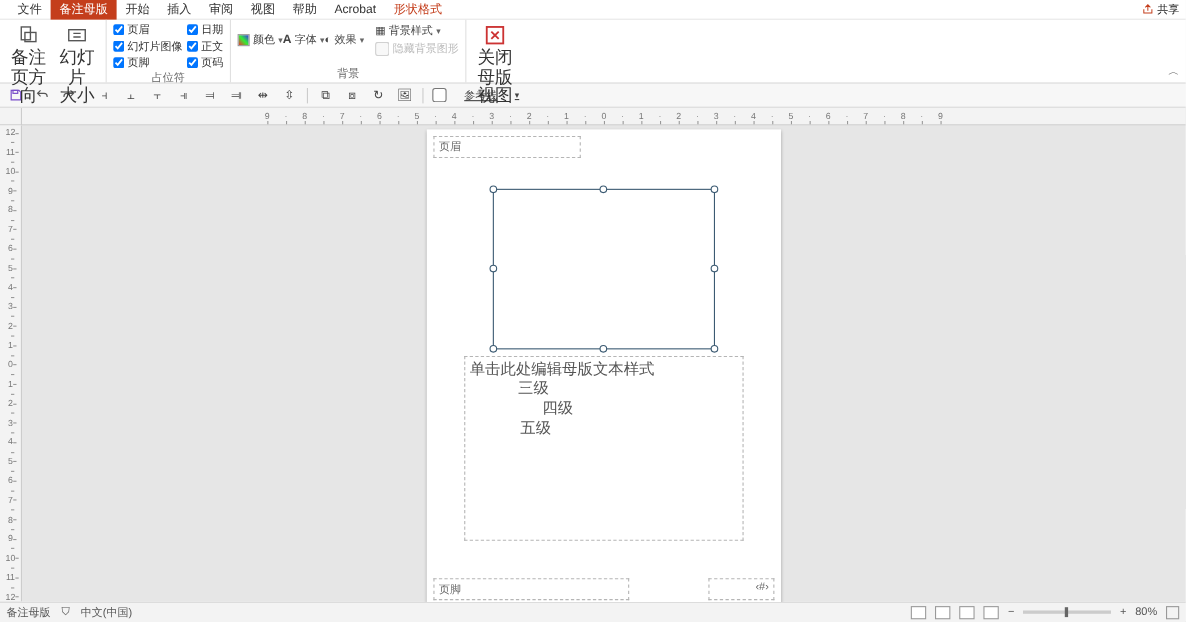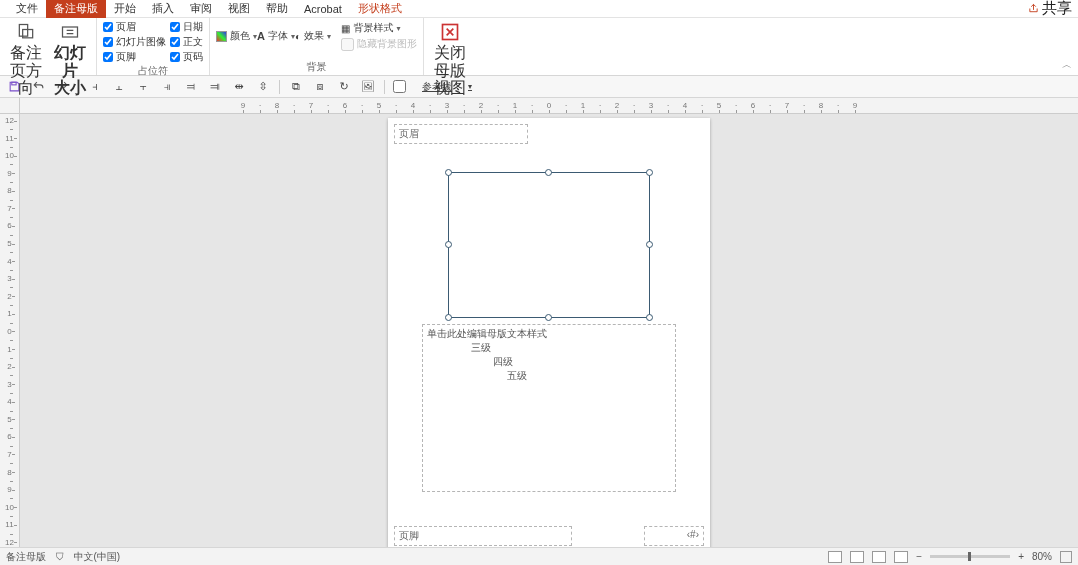--- a/index.html
+++ b/index.html
@@ -3,21 +3,21 @@
 <meta charset="utf-8">
 <style>
 * { margin:0; padding:0; box-sizing:border-box; font-family:"Microsoft YaHei","Segoe UI",sans-serif; }
 body { width:1078px; height:565px; background:#fff; overflow:hidden; font-size:11px; color:#333; position:relative; }
 
 
 .menubar { height:18px; display:flex; align-items:center; padding-left:8px; background:#fff; border-bottom:1px solid #e3e3e3;}
 .menubar .tab { padding:2px 8px; font-size:11px; cursor:pointer; }
 .menubar .tab.active { background:#C43E1C; color:#fff; }
 .menubar .tab.context { color:#C43E1C; }
-.share { margin-left:auto; margin-right:6px; color:#222; font-size:15px; display:flex; align-items:center; gap:3px;}
+.share { margin-left:auto; margin-right:6px; color:#222; font-size:10px; display:flex; align-items:center; gap:3px;}
 .share svg{ stroke:#C43E1C;}
 
 
 .ribbon { height:58px; background:#fff; border-bottom:1px solid #d6d6d6; display:flex; position:relative;}
 .group { border-right:1px solid #e0e0e0; display:flex; flex-direction:column; justify-content:space-between; padding:2px 6px 0 6px; height:100%; }
 .group-label { font-size:10px; color:#666; text-align:center; padding-bottom:1px;}
 .group-body { flex:1; display:flex; align-items:flex-start; gap:4px; }
 .bigbtn { display:flex; flex-direction:column; align-items:center; justify-content:flex-start; width:40px; font-size:10px; text-align:center; line-height:1.1; gap:2px; padding-top:2px;}
 .bigbtn .ico { width:20px; height:20px; display:flex; align-items:center; justify-content:center;}
 .bigbtn .txt { font-size:16px; color:#333;}
@@ -57,22 +57,22 @@
 .num-ph{ bottom:6px; right:6px; width:60px; height:20px; text-align:right;}
 
 .slide-img{ position:absolute; top:54px; left:60px; width:202px; height:146px; border:1.5px solid #3b5a72; background:#fff;}
 
 .handle{position:absolute;width:7px;height:7px;background:#fff;border:1px solid #3b5a72;border-radius:50%;}
 .h-nw{top:-4px;left:-4px;} .h-n{top:-4px;left:calc(50% - 4px);} .h-ne{top:-4px;right:-4px;}
 .h-w{top:calc(50% - 4px);left:-4px;} .h-e{top:calc(50% - 4px);right:-4px;}
 .h-sw{bottom:-4px;left:-4px;} .h-s{bottom:-4px;left:calc(50% - 4px);} .h-se{bottom:-4px;right:-4px;}
 
 .body-ph{ top:206px; left:34px; width:254px; height:168px;}
-.body-ph .lvl{ font-size:10px; color:#555;}
-.l1{margin-left:0;} .l2{margin-left:22px;} .l3{margin-left:44px;} .l4{margin-left:66px;} .l5{margin-left:80px;}
+.body-ph .lvl{ font-size:14px; color:#555;}
+.l1{margin-left:0;} .l2{margin-left:22px;} .l3{margin-left:44px;} .l4{margin-left:66px;} .l5{margin-left:46px;}
 
 
 .status { position:absolute; bottom:0; left:0; right:0; height:18px; background:#f3f3f3; border-top:1px solid #d6d6d6; display:flex; align-items:center; font-size:10px; color:#555; padding:0 6px;}
 .status .left{ display:flex; gap:10px; align-items:center;}
 .status .right{ margin-left:auto; display:flex; align-items:center; gap:8px;}
 .view-btn{ width:14px; height:12px; border:1px solid #999; background:#fff;}
 .zoom-slider{ width:80px; height:3px; background:#ccc; position:relative;}
 .zoom-slider .thumb{ position:absolute; top:-3px; left:38px; width:3px; height:9px; background:#666;}
 .fit-btn{width:12px;height:12px;border:1px solid #999;}
 </style>
@@ -110,21 +110,21 @@
           </span>
         <span class="txt">备注页方向</span>
       </div>
       <div class="bigbtn">
         <span class="ico">
             <svg width="20" height="20" viewBox="0 0 24 24" fill="none" stroke="#555" stroke-width="1.5">
               <rect x="3" y="6" width="18" height="12"></rect>
               <path d="M8 10h8M8 14h8"></path>
             </svg>
           </span>
-        <span class="txt" style="white-space:pre-line;font-weight:bold;">幻灯片
+        <span class="txt" style="white-space:pre-line;">幻灯片
 大小</span>
       </div>
     </div>
     <div class="group-label">页面设置</div>
   </div>
 
   <div class="group">
     <div class="group-body">
       <div class="chk-col">
         <label class="chk-row">

